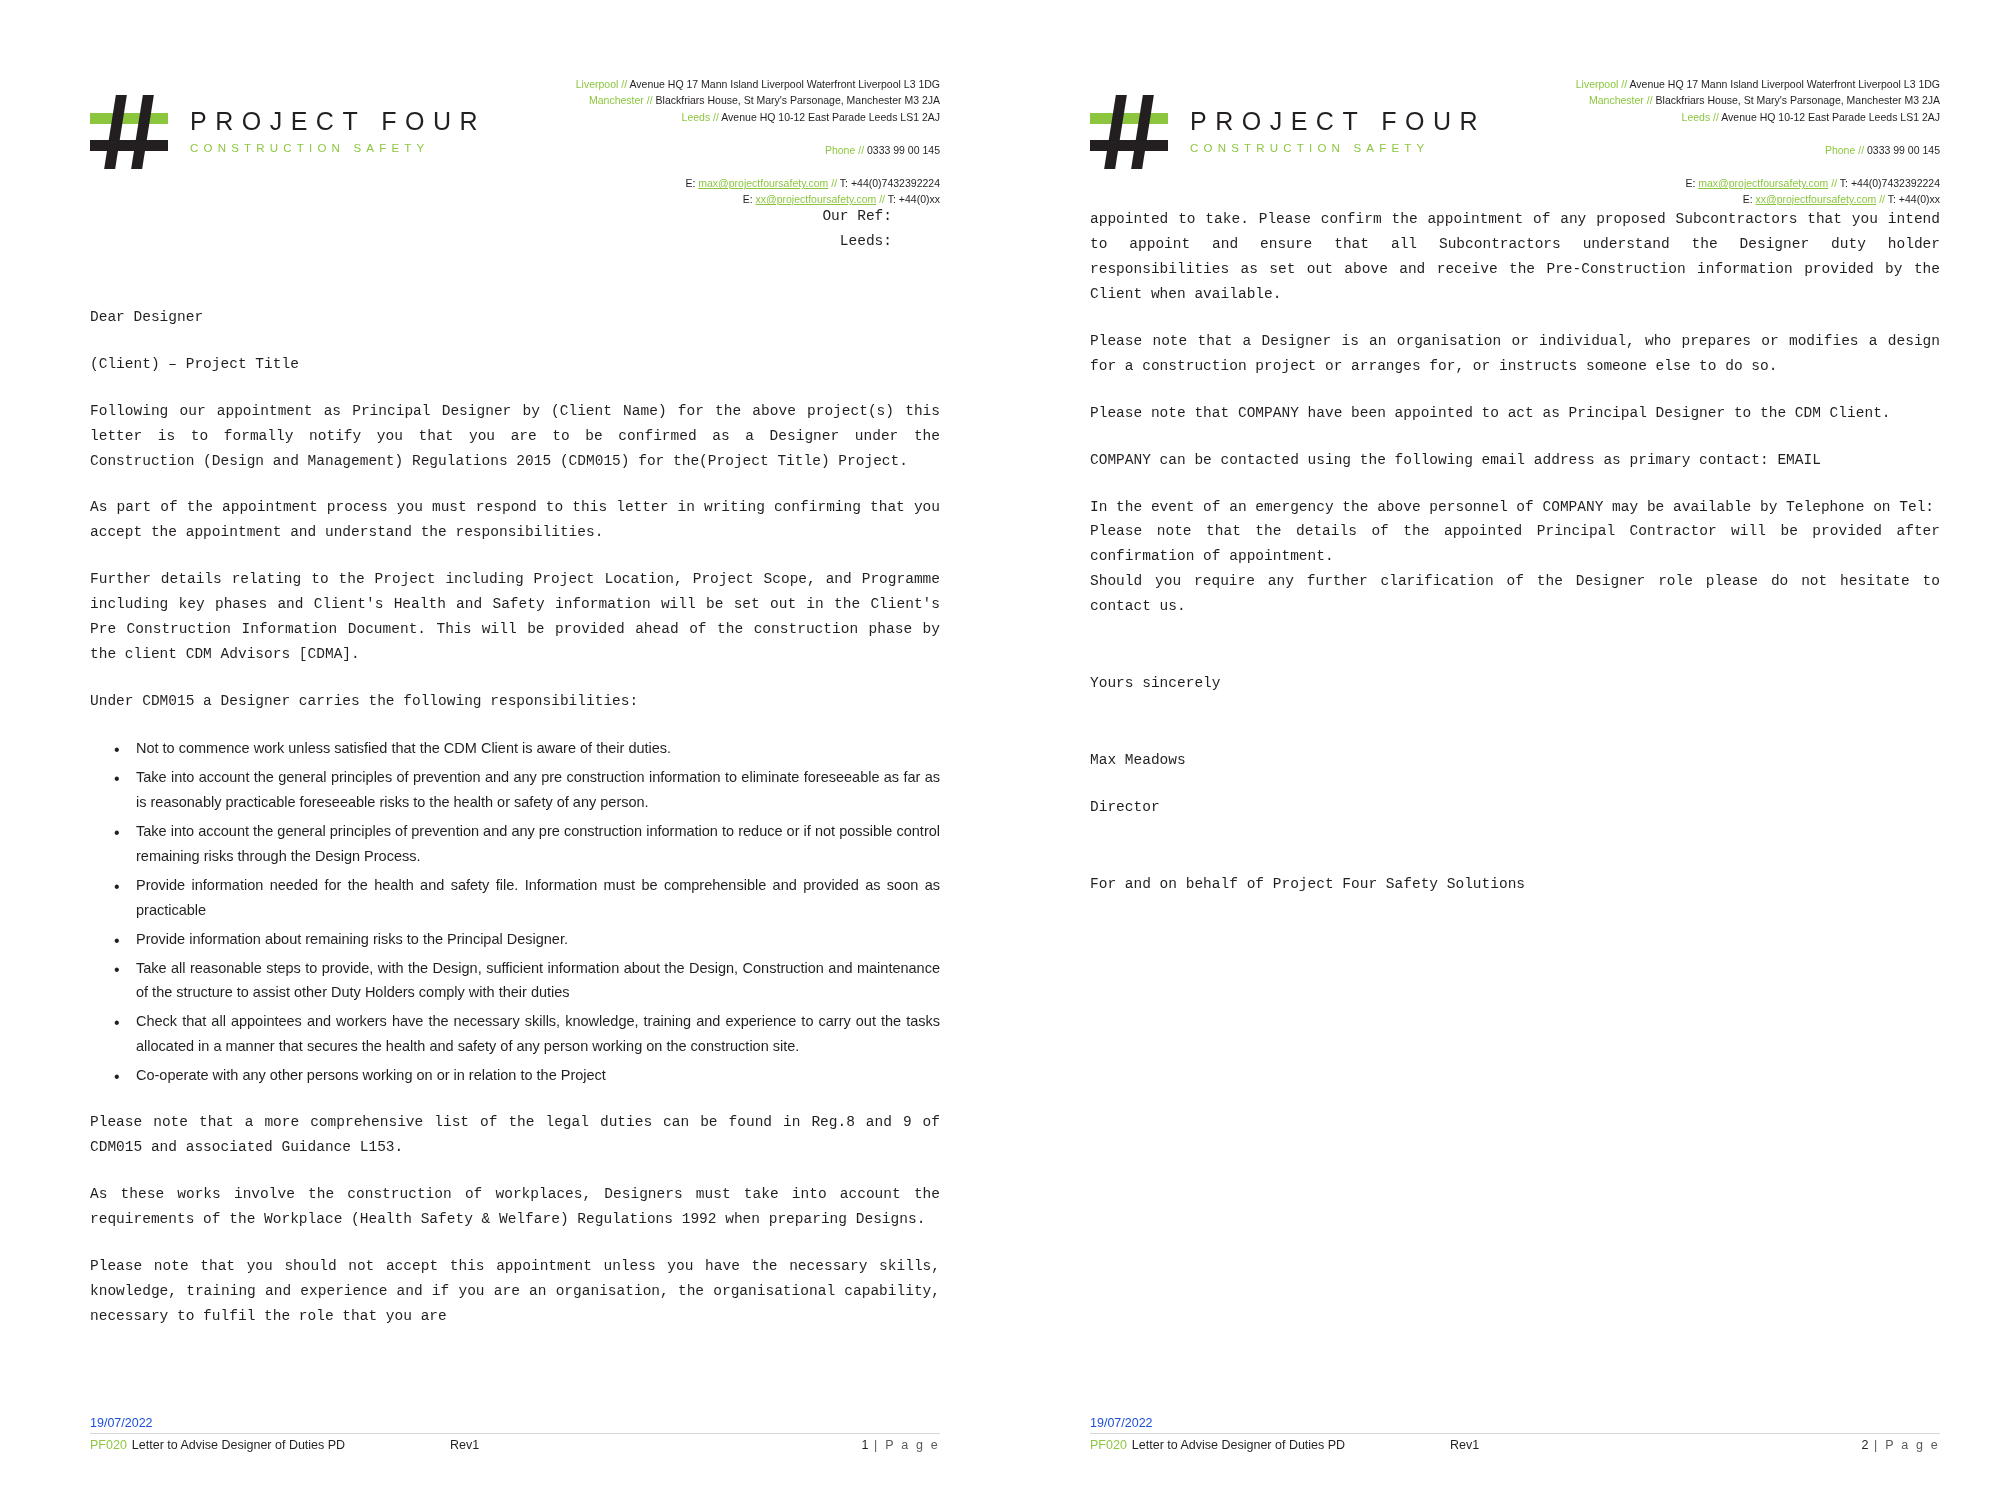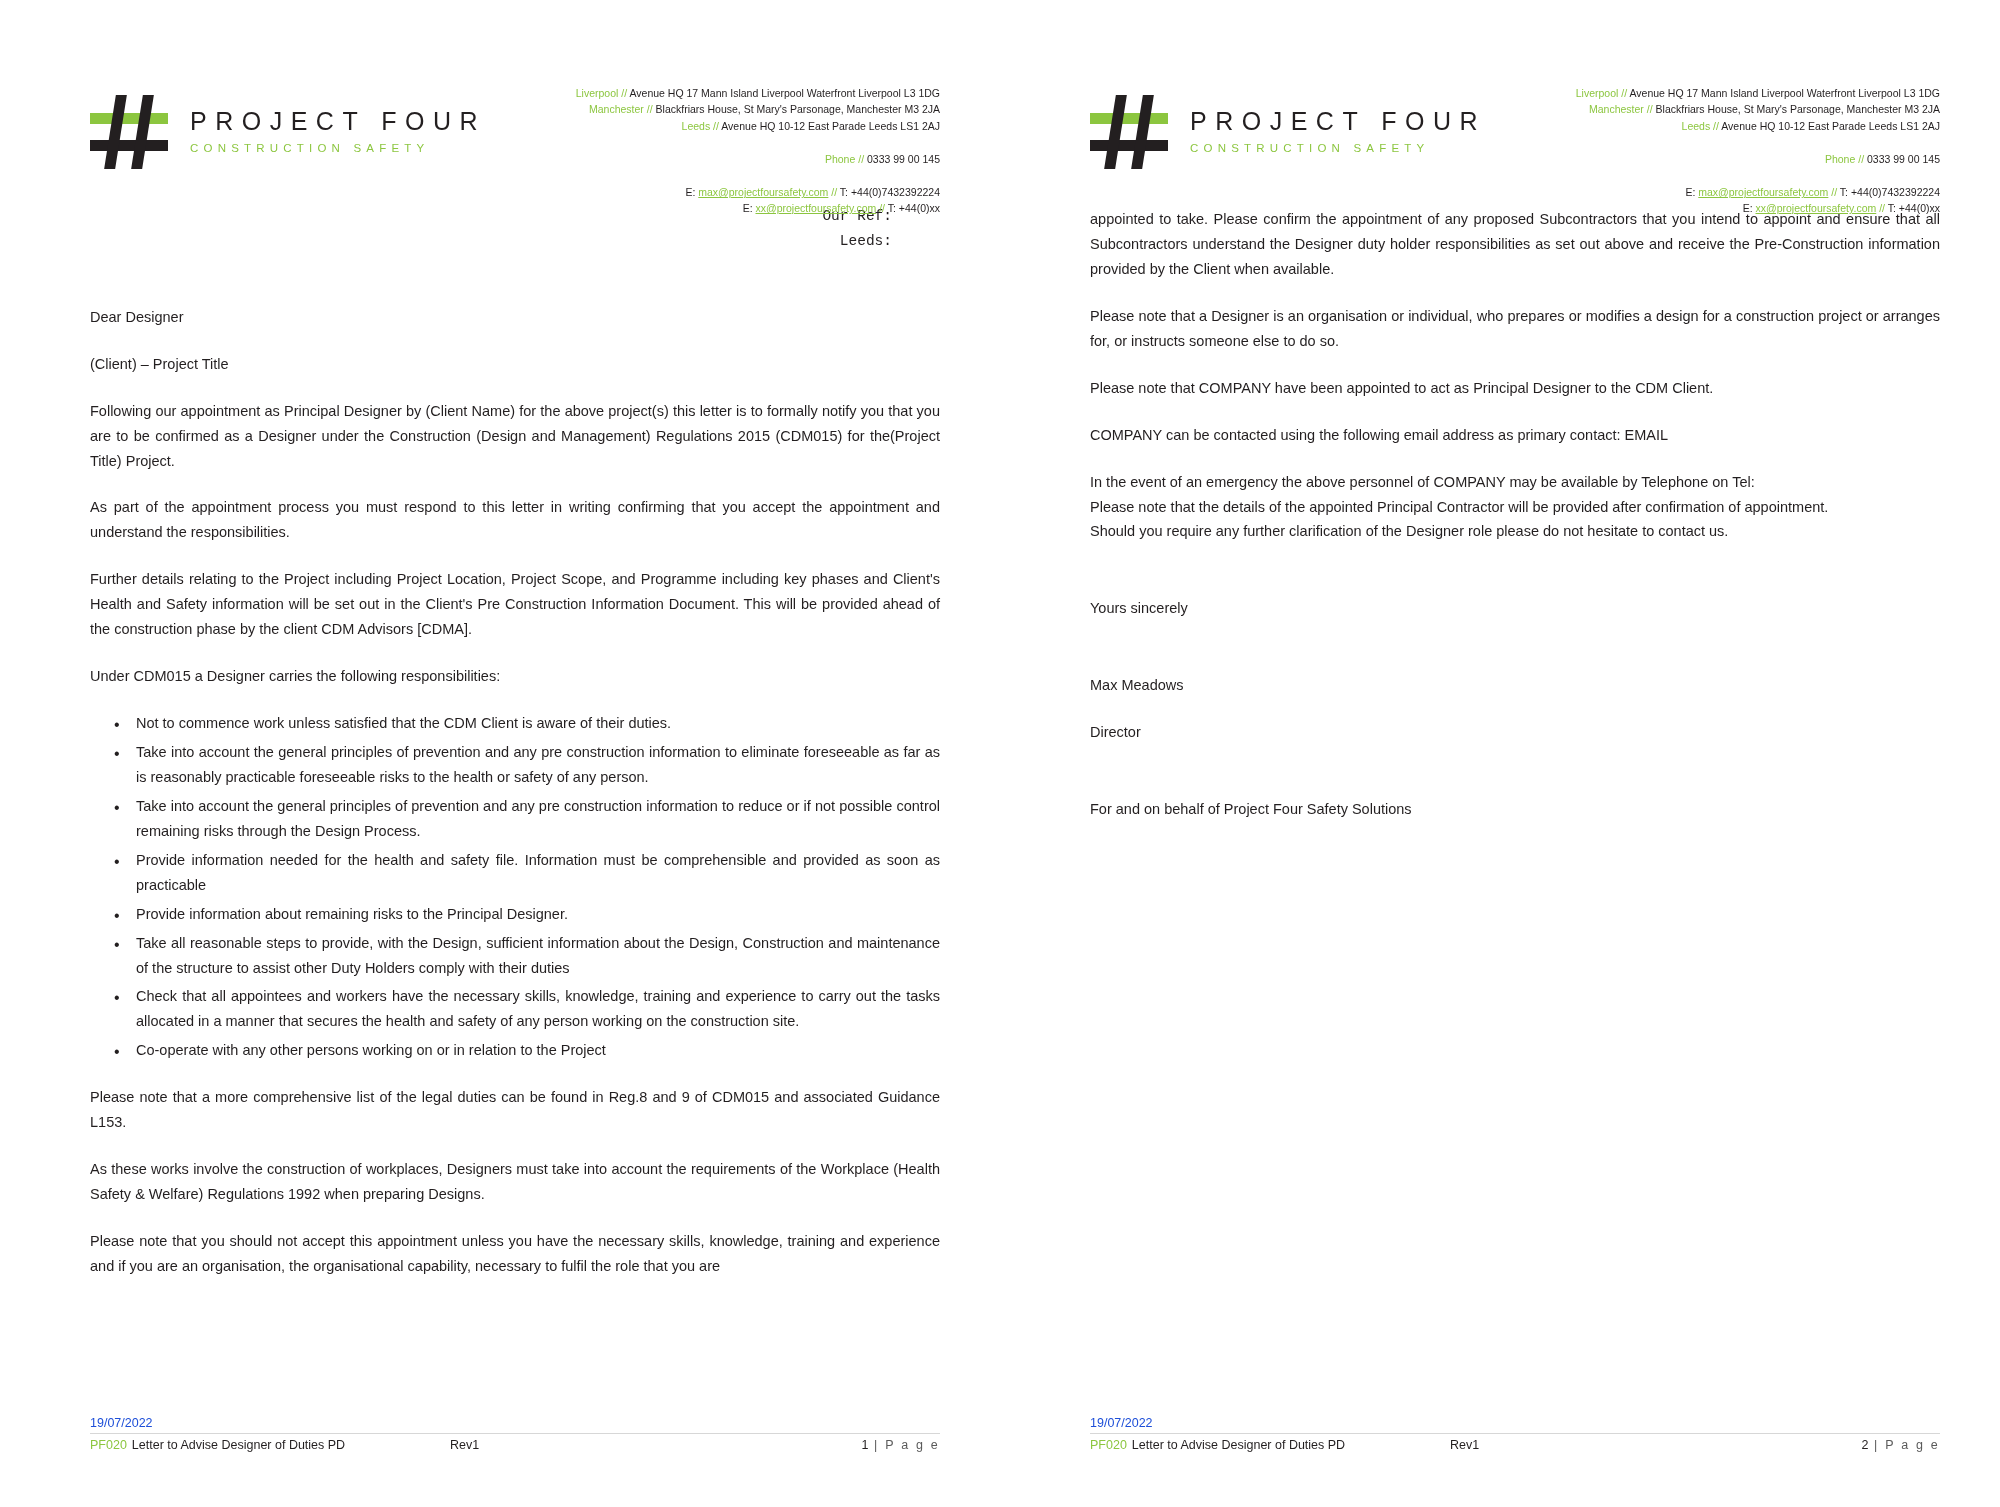--- a/index.html
+++ b/index.html
@@ -74,21 +74,21 @@
   .brand-sub {
     margin-top: 9px;
     font-size: 11.5px;
     letter-spacing: 5.2px;
     color: #8cc63f;
     font-weight: 400;
   }
   .contact {
     position: absolute;
     right: 0;
-    top: 85px;
+    top: 76px;
     text-align: right;
     font-size: 10.5px;
     line-height: 1.55;
     color: #231f20;
   }
   .contact .city { color: #8cc63f; }
   .contact .sep { color: #8cc63f; }
   .contact .phone-line { margin-top: 17px; }
   .contact .email-line { margin-top: 17px; }
   .contact a, .contact .link {
@@ -104,21 +104,21 @@
     padding-right: 48px;
     font-family: Liberation Mono, monospace;
   }
   .body-text {
     margin-top: 50px;
     font-size: 14.5px;
     line-height: 1.72;
     text-align: justify;
   }
   .page2 .body-text { margin-top: 32px; }
-  .body-text p { margin: 0 0 22px 0; }
+  .body-text p { margin: 0 0 22px 0; font-family: Liberation Mono, monospace; }
   .body-text p.tight { margin-bottom: 0; }
   ul.duties {
     margin: 0 0 22px 0;
     padding-left: 46px;
     list-style: none;
   }
   ul.duties li {
     position: relative;
     margin-bottom: 4px;
     text-align: justify;

